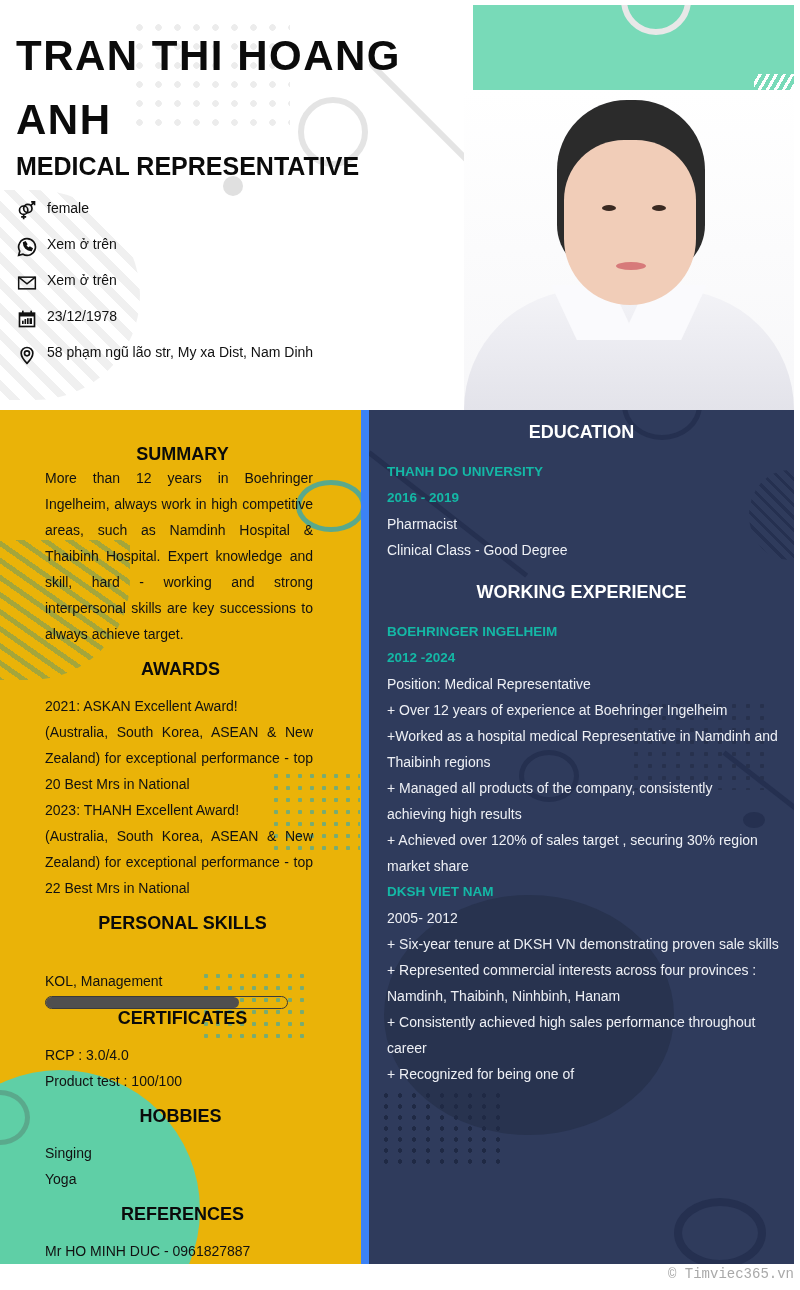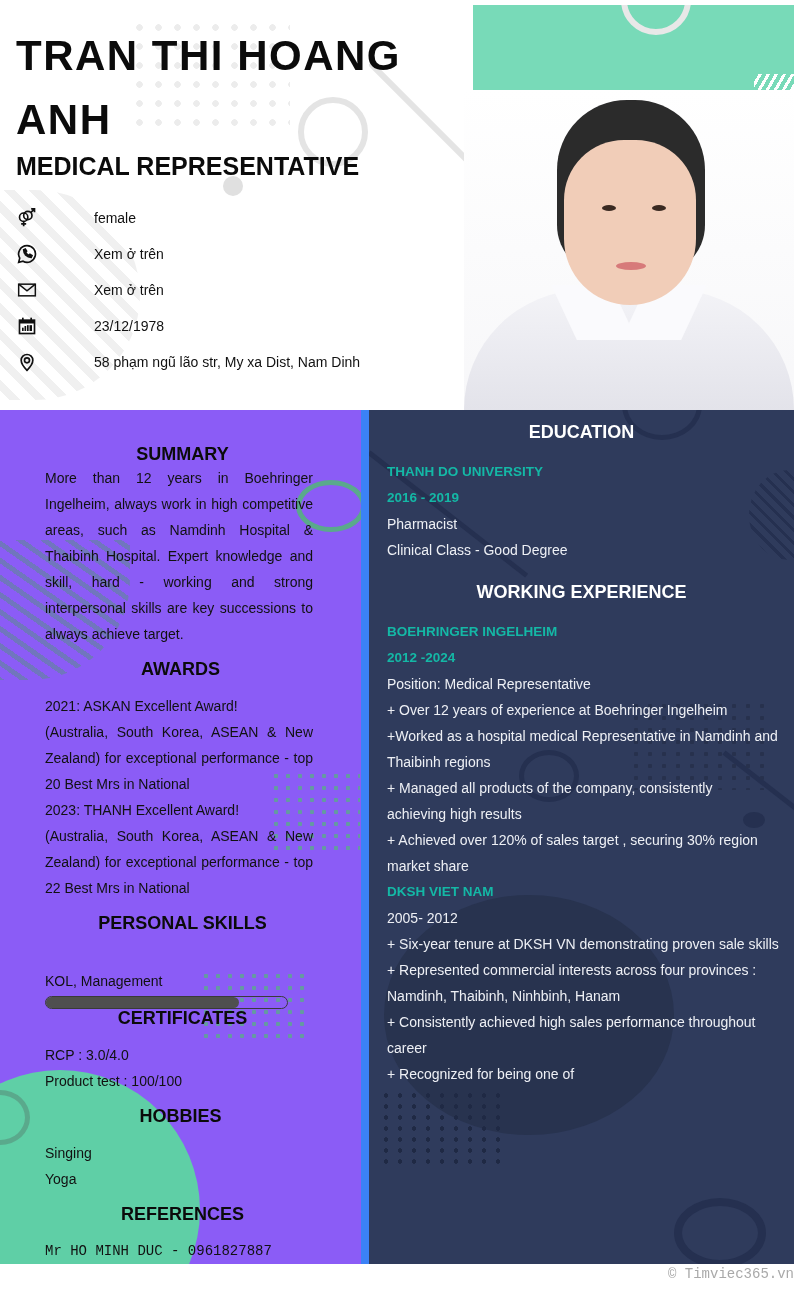--- a/index.html
+++ b/index.html
@@ -20,37 +20,37 @@
   .deco-dot { position: absolute; left: 223px; top: 176px; width: 20px; height: 20px; background: #e0e0e0; border-radius: 50%; }
   .deco-dots { position: absolute; left: 130px; top: 18px; width: 160px; height: 120px;
     background-image: radial-gradient(circle, #ececec 3px, transparent 3.5px); background-size: 19px 19px; }
   .deco-stripes { position: absolute; left: -30px; top: 190px; width: 170px; height: 210px; border-radius: 0 120px 120px 0;
     background: repeating-linear-gradient(45deg, transparent 0 10px, #f0f0f0 10px 18px); }
 
   .name { position: absolute; left: 16px; top: 24px; width: 440px; font-family: "Liberation Sans", sans-serif; font-weight: 700; font-size: 42px; line-height: 64px; letter-spacing: 1.5px; color: #0b0b0b; }
   .title { position: absolute; left: 16px; top: 152px; font-weight: 700; font-size: 25px; color: #0b0b0b; }
 
   .contact { position: absolute; left: 16px; top: 200px; }
-  .contact-row { display: flex; align-items: center; height: 36px; font-size: 14px; color: #111; gap: 47px; }
+  .contact-row { display: flex; align-items: flex-start; height: 36px; font-size: 14px; color: #111; }
   .contact-row .ic { width: 22px; height: 22px; margin-right: 9px; display: flex; align-items: center; justify-content: center; }
   .contact-row .ic svg { width: 20px; height: 20px; }
 
   .photo { position: absolute; left: 464px; top: 90px; width: 330px; height: 320px; background: linear-gradient(#ffffff, #f7f7f9); overflow: hidden; }
   .photo .shoulders { position: absolute; left: 0; bottom: 0; width: 330px; height: 120px; background: linear-gradient(#f3f3f7, #e3e3ea); border-radius: 140px 140px 0 0; }
   .photo .collar-l { position: absolute; left: 100px; bottom: 70px; width: 60px; height: 55px; background: #fafafd; transform: skewX(25deg); }
   .photo .collar-r { position: absolute; left: 170px; bottom: 70px; width: 60px; height: 55px; background: #fafafd; transform: skewX(-25deg); }
   .photo .neck { position: absolute; left: 135px; bottom: 100px; width: 60px; height: 60px; background: #e9c3b0; border-radius: 0 0 30px 30px; }
   .photo .hair { position: absolute; left: 93px; top: 10px; width: 148px; height: 175px; background: #2b2b2b; border-radius: 70px 70px 50px 50px; }
   .photo .face { position: absolute; left: 100px; top: 50px; width: 132px; height: 165px; background: #f1cdb8; border-radius: 60px 60px 66px 66px; }
   .photo .eye { position: absolute; top: 115px; width: 14px; height: 6px; background: #3a2a22; border-radius: 50%; }
   .photo .eye.l { left: 138px; } .photo .eye.r { left: 188px; }
   .photo .lips { position: absolute; left: 152px; top: 172px; width: 30px; height: 8px; background: #d77a7a; border-radius: 50%; }
 
   
-  .left-col { position: absolute; left: 0; top: 410px; width: 411px; height: 854px; background: #8b5cf6; overflow: hidden; }
+  .left-col { position: absolute; left: 0; top: 410px; width: 411px; height: 854px; background: #eab308; overflow: hidden; }
   .right-col { position: absolute; left: 361px; top: 410px; width: 433px; height: 854px; background: #2f3b5c; overflow: hidden; border-left: 8px solid #3b82f6; }
 
   .left-col .blob { position: absolute; left: -80px; top: 660px; width: 280px; height: 280px; background: #5fcfa6; border-radius: 50%; }
   .left-col .ring { position: absolute; left: -30px; top: 680px; width: 60px; height: 55px; border: 5px solid #5aa98c; border-radius: 50%; }
   .left-col .ring2 { position: absolute; left: 296px; top: 70px; width: 70px; height: 52px; border: 5px solid #5aa98c; border-radius: 50%; }
   .left-col .stripes { position: absolute; left: -20px; top: 130px; width: 150px; height: 140px; border-radius: 0 0 100px 0;
     background: repeating-linear-gradient(35deg, transparent 0 9px, rgba(80,150,120,0.45) 9px 14px); }
   .left-col .dotgrid { position: absolute; left: 270px; top: 360px; width: 90px; height: 80px;
     background-image: radial-gradient(circle, rgba(90,170,140,0.8) 2px, transparent 2.5px); background-size: 12px 12px; }
   .left-col .dotgrid2 { position: absolute; left: 200px; top: 560px; width: 110px; height: 70px;
@@ -204,21 +204,21 @@
       <p>Product test : 100/100</p>
     </div>
 
     <div class="sec-title" style="position:absolute; left:0; top:696px; width:361px;">HOBBIES</div>
     <div class="lc" style="top:730px;">
       <p>Singing</p>
       <p>Yoga</p>
     </div>
 
     <div class="sec-title" style="position:absolute; left:0; top:794px; width:365px;">REFERENCES</div>
-    <div class="lc" style="top:828px;font-family:Liberation Mono, monospace;">
+    <div class="lc" style="top:828px;">
       <p>Mr HO MINH DUC - 0961827887</p>
     </div>
   </div>
 
   <div class="right-col">
     <div class="big-circle"></div>
     <div class="ring-a"></div>
     <div class="ring-b"></div>
     <div class="ring-c"></div>
     <div class="dot-lg"></div>

